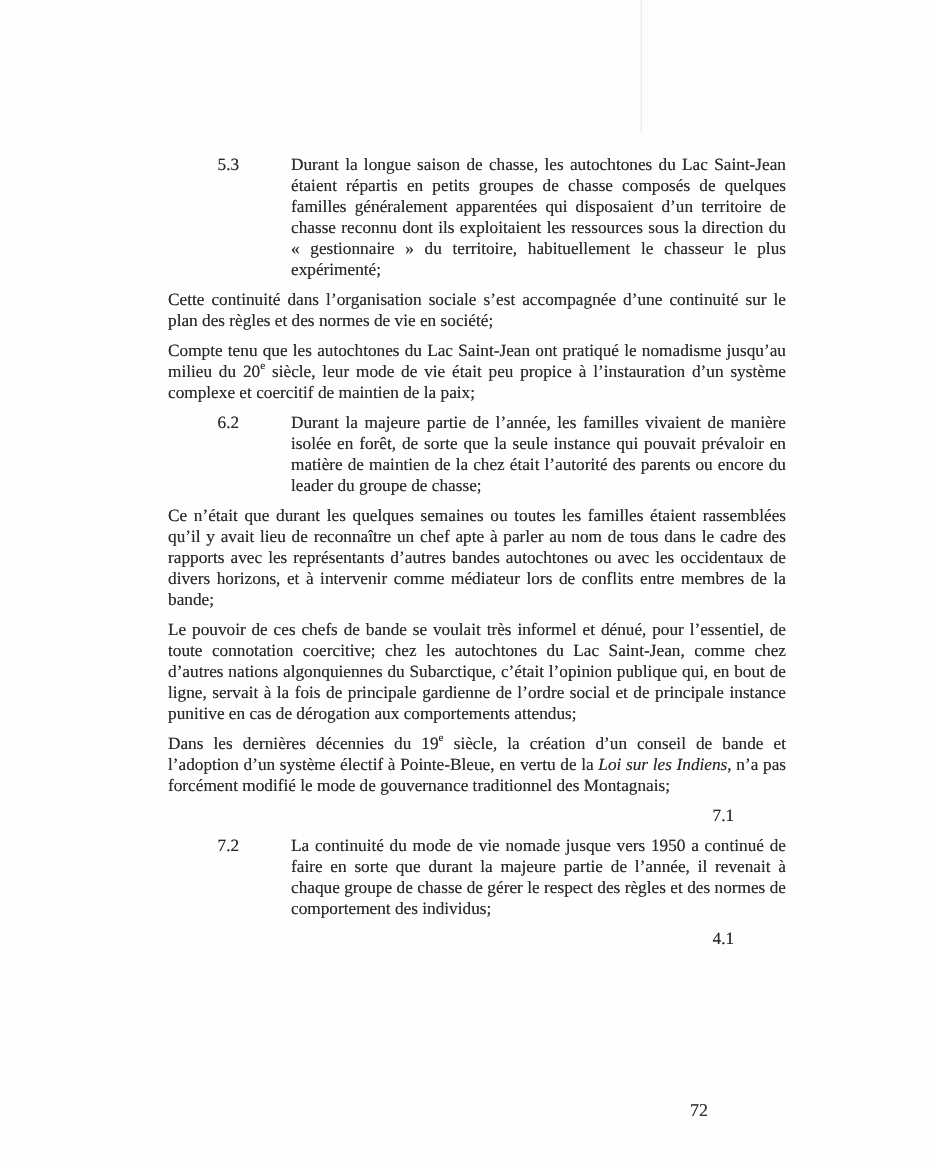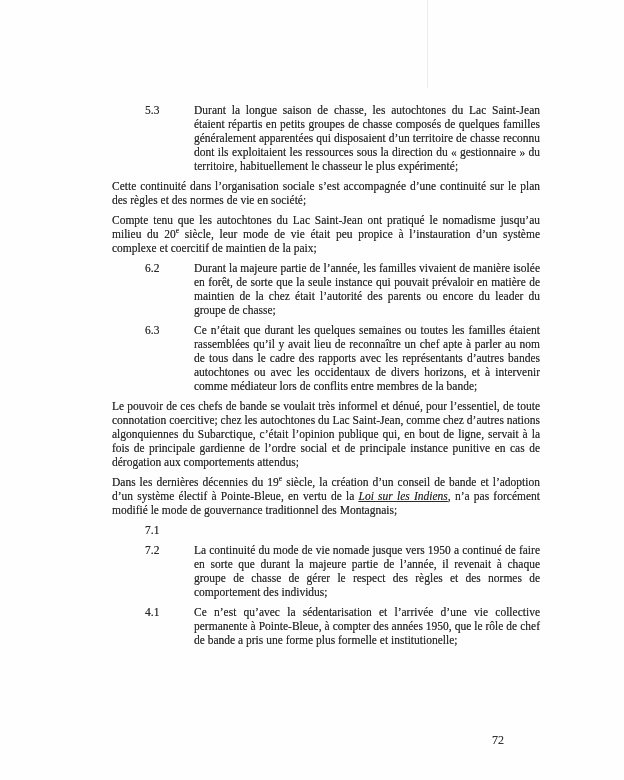--- a/index.html
+++ b/index.html
@@ -28,40 +28,40 @@
   .content {
     position: absolute;
     left: 112px;
     top: 103px;
     width: 428px;
     font-size: 11.5px;
     line-height: 14px;
     text-align: justify;
     text-shadow: 0 0 0.3px rgba(45,45,45,0.65);
   }
-  .block { margin: 0 0 6px 0; }
+  .block { margin: 0 16px 6px 0; justify-content: flex-end; }
   .item { display: flex; }
   .item .num {
     flex: 0 0 82px;
     box-sizing: border-box;
     padding-left: 33px;
     text-align: left;
   }
   .item .text { flex: 1 1 auto; text-align: justify; }
   .para { text-align: justify; }
   p { margin: 0; }
   sup {
     font-size: 7.5px;
     line-height: 0;
     vertical-align: super;
   }
-  i { font-style: italic; text-decoration: underline; }
+  i { font-style: italic; }
   .page-number {
     position: absolute;
-    left: 492px;
+    left: 460px;
     top: 733px;
     font-size: 12px;
     color: #333333;
     text-shadow: 0 0 0.3px rgba(45,45,45,0.6);
   }
 </style>
 </head>
 <body>
 
 <div class="page">
@@ -79,40 +79,38 @@
     <div class="block item">
       <p class="text"><span>Compte tenu que les autochtones du Lac Saint-Jean ont pratiqué le nomadisme jusqu’au milieu du 20</span><sup>e</sup><span> siècle, leur mode de vie était peu propice à l’instauration d’un système complexe et coercitif de maintien de la paix;</span></p>
     </div>
 
     <div class="block item">
       <span class="num">6.2</span>
       <p class="text"><span>Durant la majeure partie de l’année, les familles vivaient de manière isolée en forêt, de sorte que la seule instance qui pouvait prévaloir en matière de maintien de la chez était l’autorité des parents ou encore du leader du groupe de chasse;</span></p>
     </div>
 
     <div class="block item">
-      <span class="num">6.3</span>
       <p class="text"><span>Ce n’était que durant les quelques semaines ou toutes les familles étaient rassemblées qu’il y avait lieu de reconnaître un chef apte à parler au nom de tous dans le cadre des rapports avec les représentants d’autres bandes autochtones ou avec les occidentaux de divers horizons, et à intervenir comme médiateur lors de conflits entre membres de la bande;</span></p>
     </div>
 
     <div class="block item">
       <p class="text"><span>Le pouvoir de ces chefs de bande se voulait très informel et dénué, pour l’essentiel, de toute connotation coercitive; chez les autochtones du Lac Saint-Jean, comme chez d’autres nations algonquiennes du Subarctique, c’était l’opinion publique qui, en bout de ligne, servait à la fois de principale gardienne de l’ordre social et de principale instance punitive en cas de dérogation aux comportements attendus;</span></p>
     </div>
 
     <p class="block para"><span>Dans les dernières décennies du 19</span><sup>e</sup><span> siècle, la création d’un conseil de bande et l’adoption d’un système électif à Pointe-Bleue, en vertu de la </span><i>Loi sur les Indiens</i><span>, n’a pas forcément modifié le mode de gouvernance traditionnel des Montagnais;</span></p>
 
     <div class="block item">
       <span class="num">7.1</span>
     </div>
 
     <div class="block item">
       <span class="num">7.2</span>
       <p class="text"><span>La continuité du mode de vie nomade jusque vers 1950 a continué de faire en sorte que durant la majeure partie de l’année, il revenait à chaque groupe de chasse de gérer le respect des règles et des normes de comportement des individus;</span></p>
     </div>
 
     <div class="block item">
       <span class="num">4.1</span>
-      <p class="text"><span>Ce n’est qu’avec la sédentarisation et l’arrivée d’une vie collective permanente à Pointe-Bleue, à compter des années 1950, que le rôle de chef de bande a pris une forme plus formelle et institutionelle;</span></p>
     </div>
 
   </div>
 
   <div class="page-number">72</div>
 </div>
 
 </body></html>

